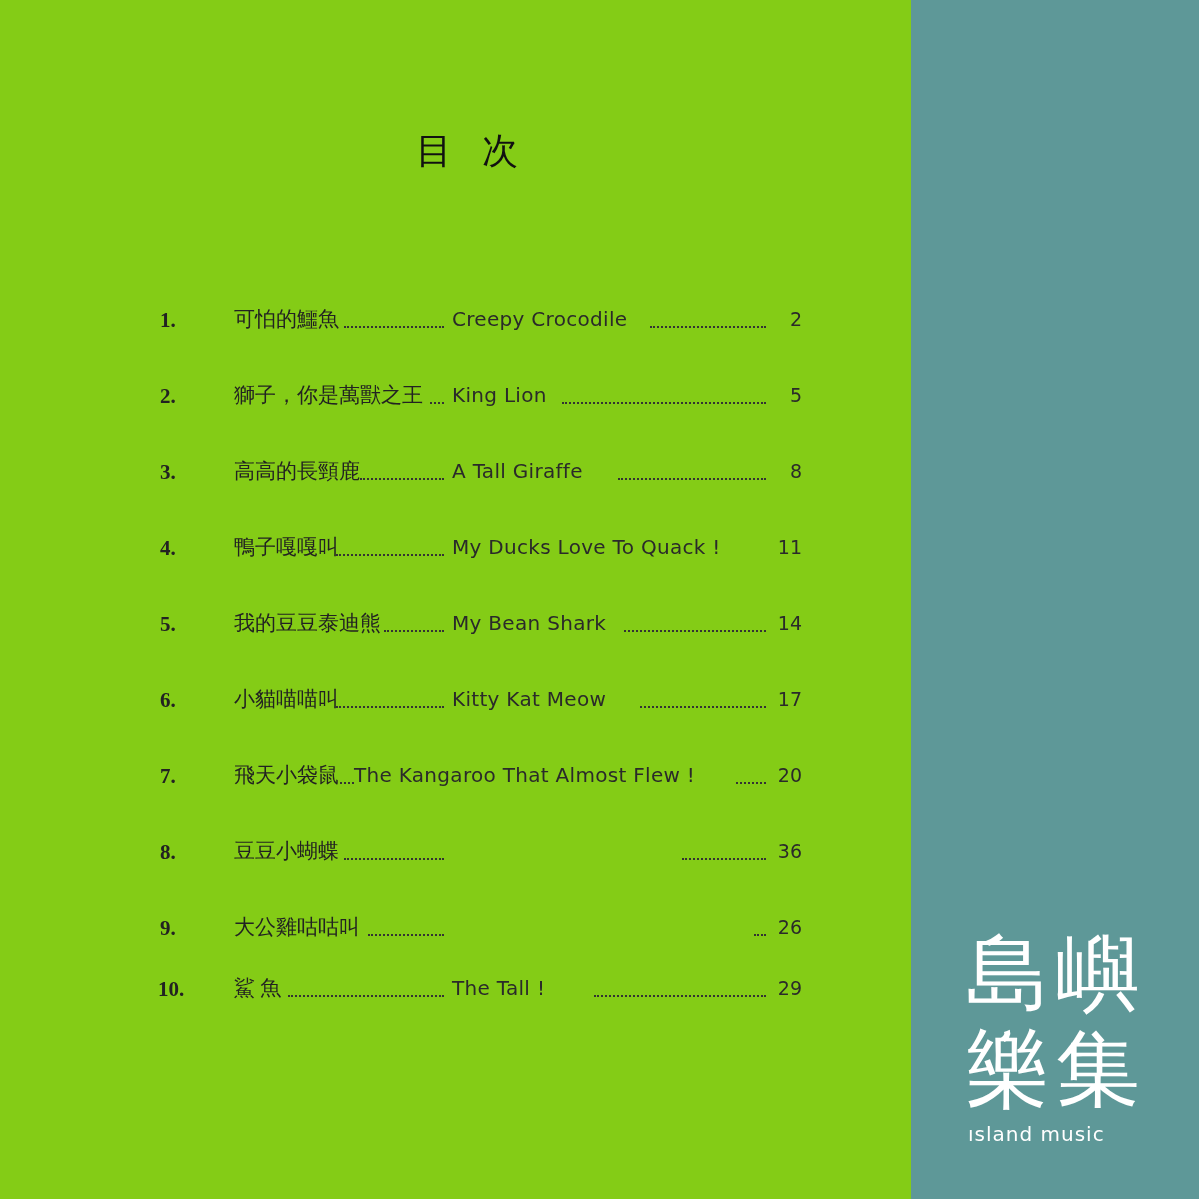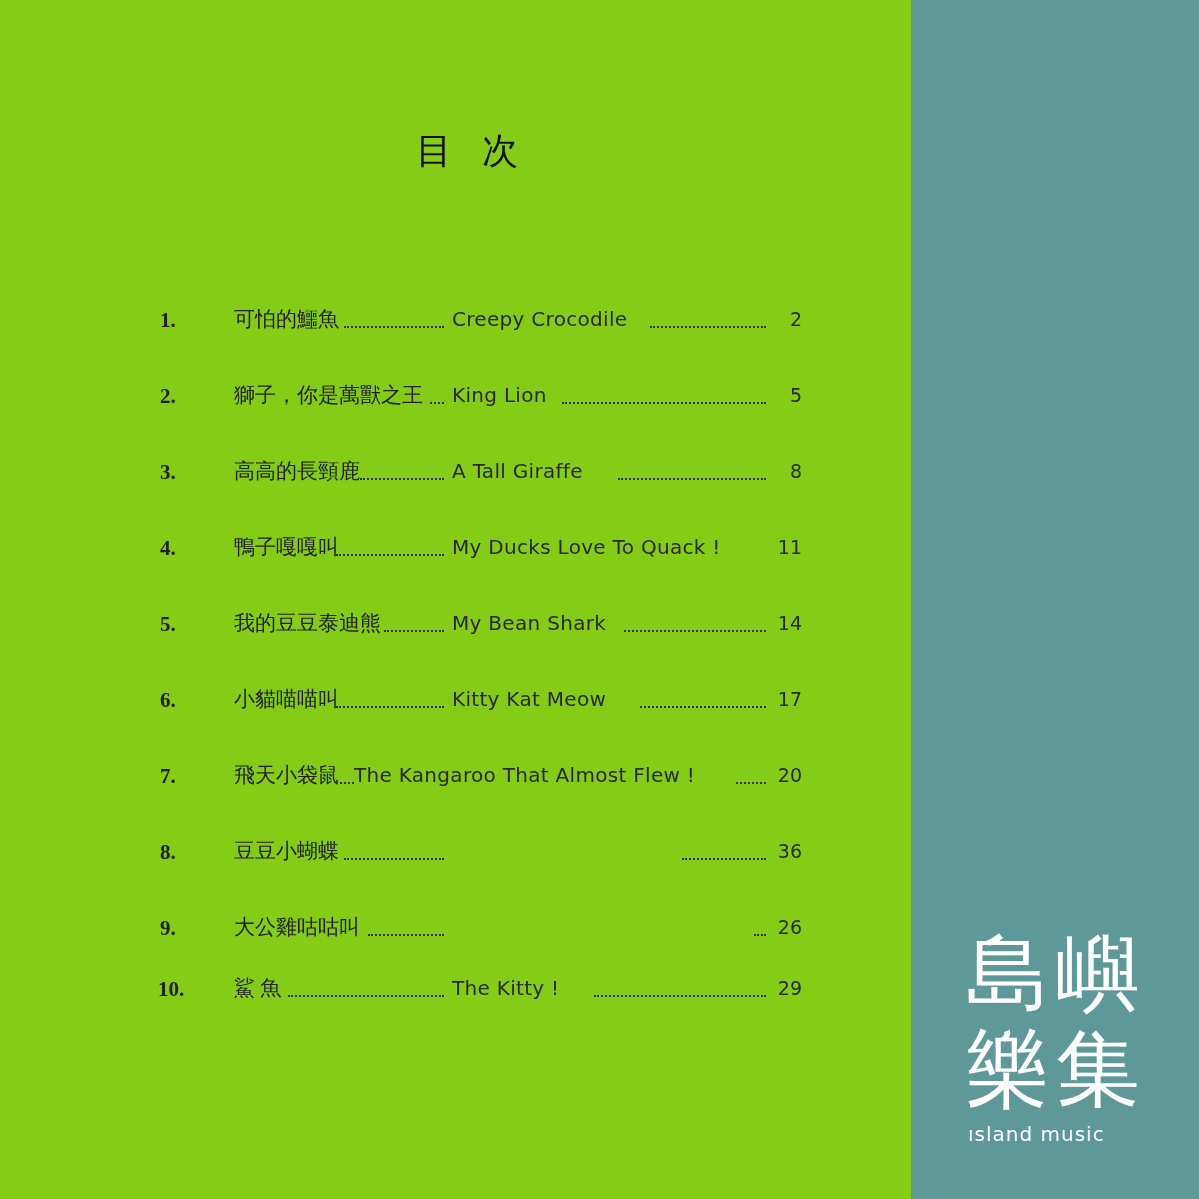--- a/index.html
+++ b/index.html
@@ -219,21 +219,21 @@
         <span class="toc-zh">大公雞咕咕叫</span>
         <span class="leader" style="left:208px;width:76px;"></span>
         <span class="leader" style="left:594px;width:12px;"></span>
         <span class="toc-page">26</span>
       </div>
 
       <div class="toc-row" style="top:669px;">
         <span class="toc-num" style="left:-2px;">10.</span>
         <span class="toc-zh">鯊 魚</span>
         <span class="leader" style="left:128px;width:156px;"></span>
-        <span class="toc-en">The Kitty !</span>
+        <span class="toc-en">The Tall !</span>
         <span class="leader" style="left:434px;width:172px;"></span>
         <span class="toc-page">29</span>
       </div>
     </div>
   </div>
 
   <div class="side-panel">
   </div>
 
   <div class="logo">

